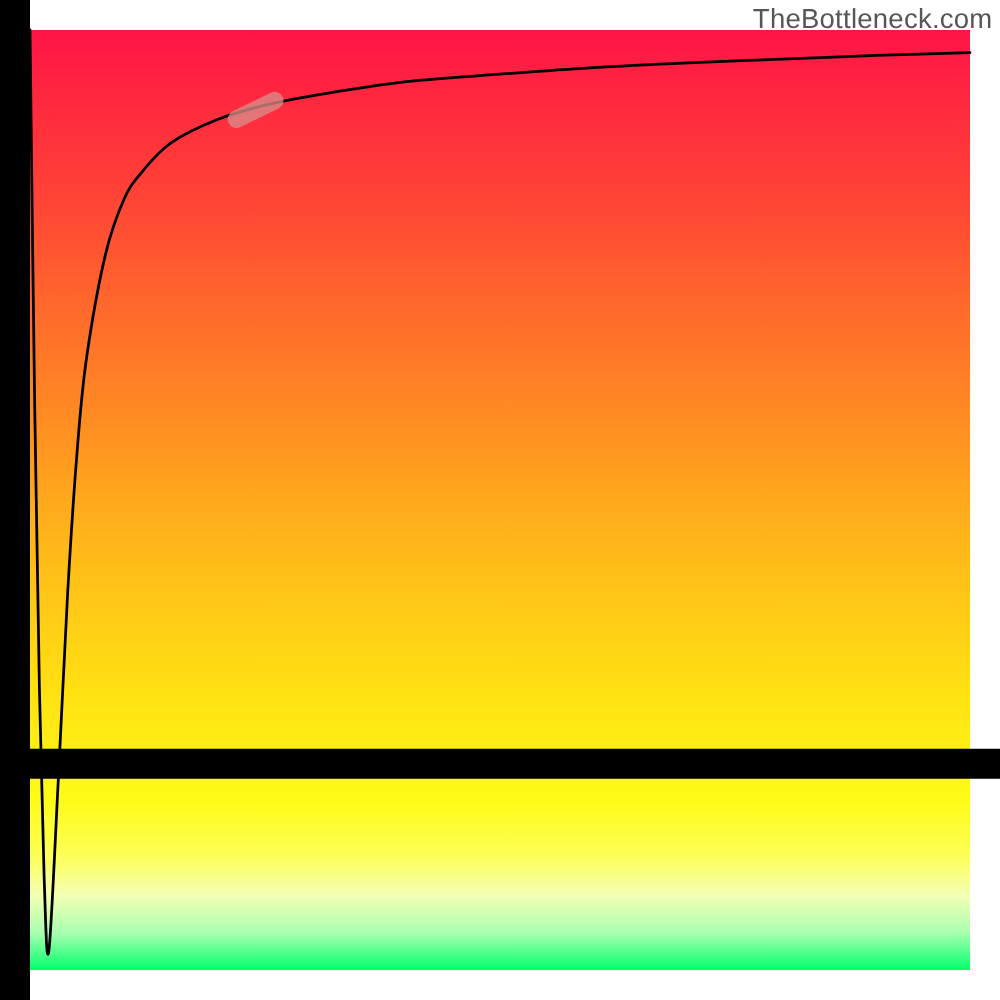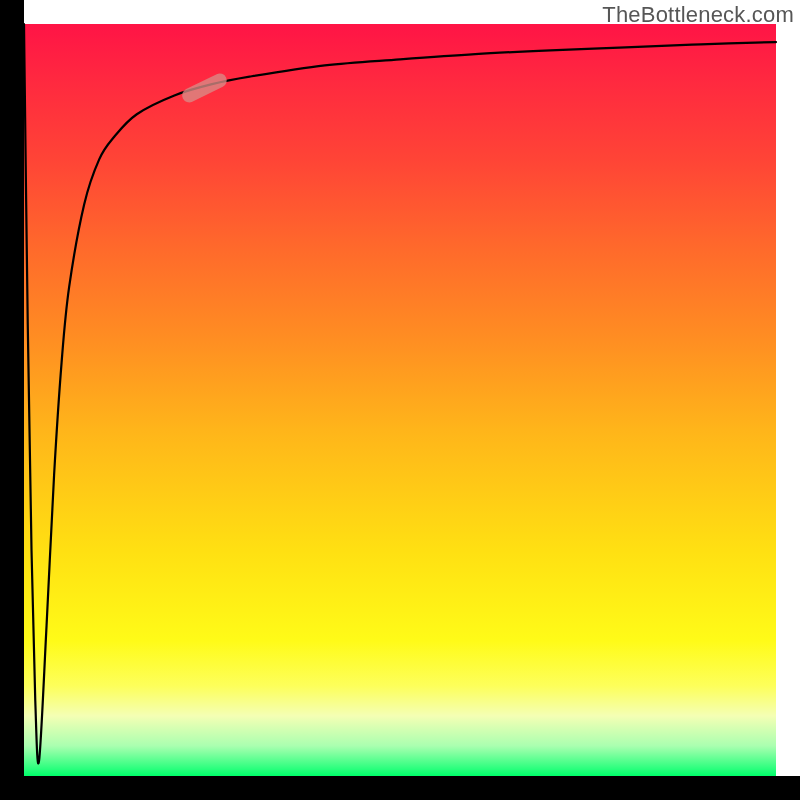--- a/index.html
+++ b/index.html
@@ -1,20 +1,20 @@
 <!DOCTYPE html>
 <html><head>
 <meta charset="utf-8">
 <style>
   * { margin: 0; padding: 0; box-sizing: border-box; }
   html, body { width: 800px; height: 800px; overflow: hidden; background: #fff; }
   .stage {
     position: relative;
     width: 800px;
-    height: 800px;
+    height: 623px;
   }
   .plot-area {
     position: absolute;
     left: 24px;
     top: 24px;
     width: 752px;
     height: 752px;
     background: linear-gradient(to bottom,
       #ff1446 0%,
       #ff2a3f 8%,

